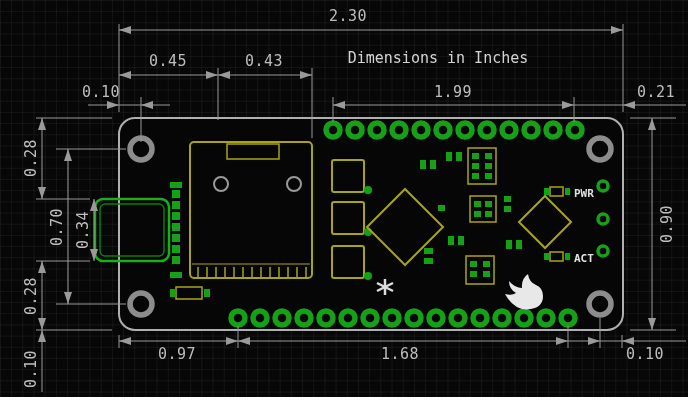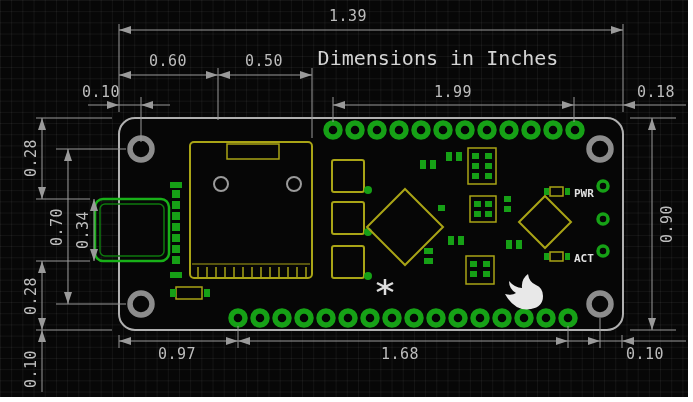--- a/index.html
+++ b/index.html
@@ -8,21 +8,21 @@
   .canvas{position:absolute;left:0;top:0;width:688px;height:397px;
           background-color:#070707;
           background-image:
             linear-gradient(rgba(255,255,255,0.055) 1px, transparent 1px),
             linear-gradient(90deg, rgba(255,255,255,0.055) 1px, transparent 1px);
           background-size:11.2px 11.2px;}
   svg.draw{position:absolute;left:0;top:0;}
   .dim{position:absolute;transform:translate(-50%,-50%);font-size:15px;color:#bdbdbd;
        letter-spacing:.5px;white-space:nowrap;line-height:1;}
   .dim.rot{transform:translate(-50%,-50%) rotate(-90deg);}
-  .title{position:absolute;transform:translate(-50%,-50%);font-size:20px;color:#d4d4d4;
+  .title{position:absolute;transform:translate(-50%,-50%);font-size:15px;color:#d4d4d4;
          white-space:nowrap;line-height:1;}
   .dimline{stroke:#9a9a9a;stroke-width:1;fill:none;}
   .arrow{fill:#9a9a9a;stroke:none;}
   .silk{stroke:#a9a416;fill:none;}
   .padfill{fill:#16a016;stroke:none;}
 </style>
 </head>
 <body>
 
 <div class="screen">
@@ -270,26 +270,26 @@
           <path class="arrow" d="M238 341 L226 337 L226 345 Z"></path>
         <path class="arrow" d="M238 341 L250 337 L250 345 Z"></path>
           <path class="arrow" d="M568 341 L556 337 L556 345 Z"></path>
         <path class="arrow" d="M600 341 L588 337 L588 345 Z"></path>
           <path class="arrow" d="M622 341 L634 337 L634 345 Z"></path>
       </g>
     </svg>
 
     <div class="title" style="left:438px;top:58px">Dimensions in Inches</div>
 
-    <div class="dim" style="left:348px;top:16px">1.39</div>
-    <div class="dim" style="left:168px;top:61px">0.60</div>
-    <div class="dim" style="left:264px;top:61px">0.50</div>
+    <div class="dim" style="left:348px;top:16px">2.30</div>
+    <div class="dim" style="left:168px;top:61px">0.45</div>
+    <div class="dim" style="left:264px;top:61px">0.43</div>
     <div class="dim" style="left:101px;top:92px">0.10</div>
     <div class="dim" style="left:453px;top:92px">1.99</div>
-    <div class="dim" style="left:656px;top:92px">0.18</div>
+    <div class="dim" style="left:656px;top:92px">0.21</div>
 
     <div class="dim rot" style="left:31px;top:158px">0.28</div>
     <div class="dim rot" style="left:57px;top:227px">0.70</div>
     <div class="dim rot" style="left:83px;top:230px">0.34</div>
     <div class="dim rot" style="left:31px;top:296px">0.28</div>
     <div class="dim rot" style="left:667px;top:224px">0.90</div>
     <div class="dim rot" style="left:31px;top:369px">0.10</div>
 
     <div class="dim" style="left:177px;top:354px">0.97</div>
     <div class="dim" style="left:400px;top:354px">1.68</div>

